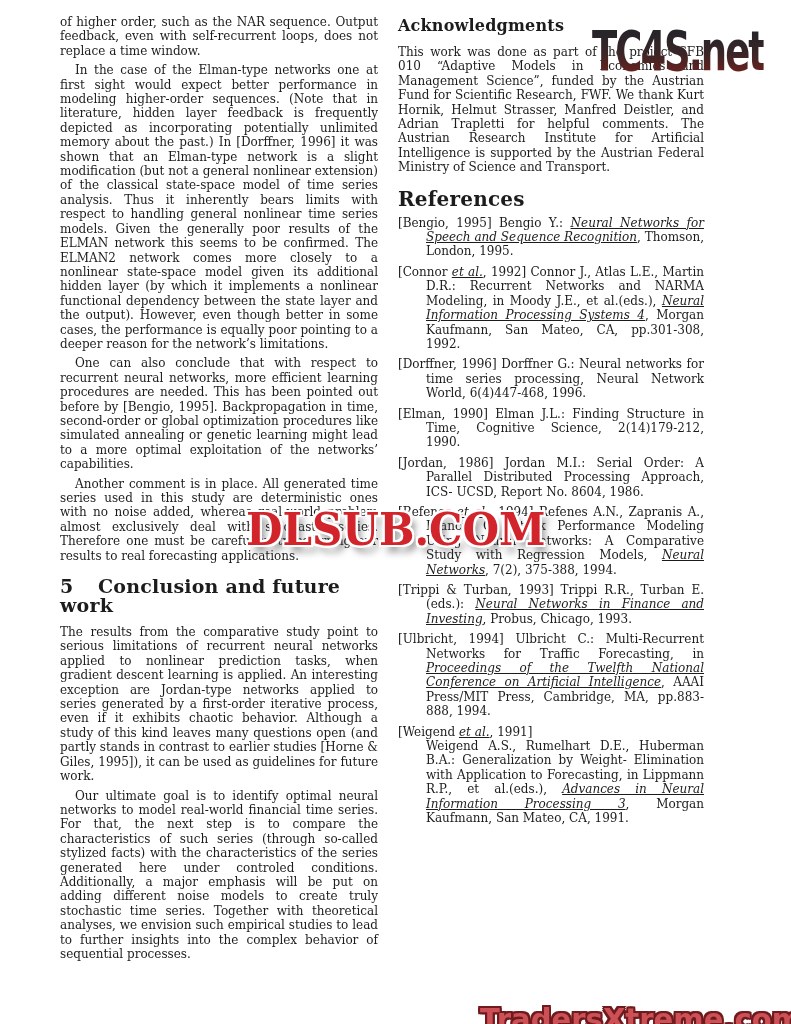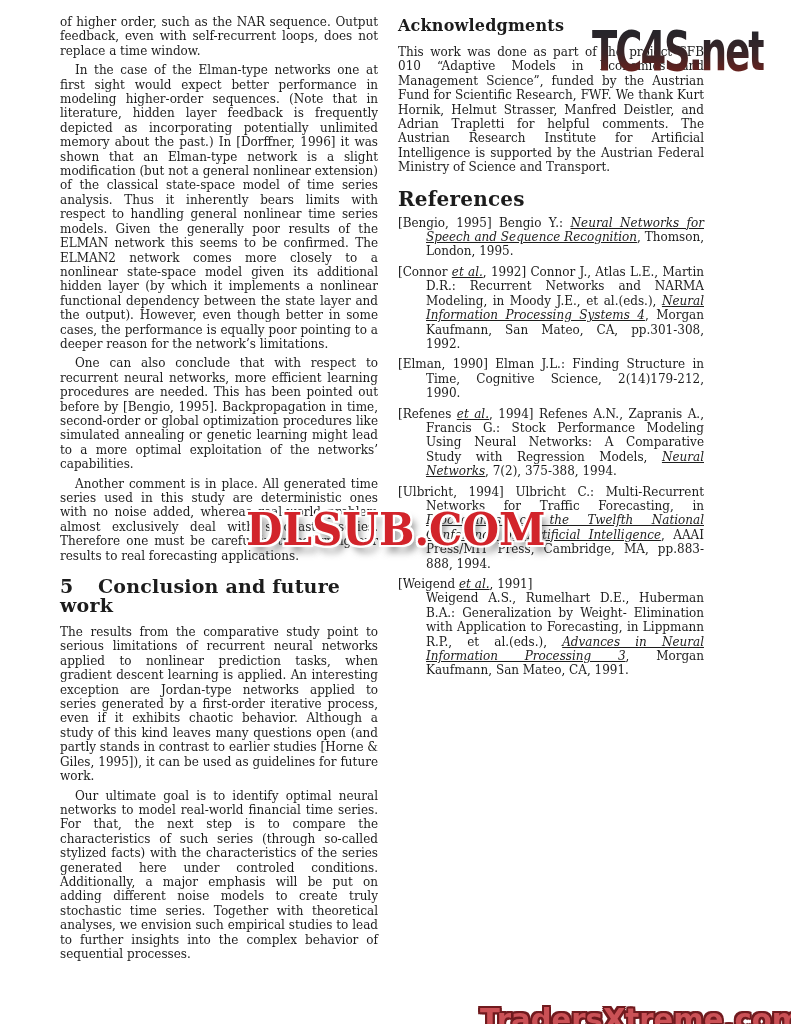--- a/index.html
+++ b/index.html
@@ -96,22 +96,25 @@
   <div class="col col-right">
     <h2 class="sec ack">Acknowledgments</h2>
 
     <p class="para ackpara">This work was done as part of the project SFB 010 “Adaptive Models in Economics and Management Science”, funded by the Austrian Fund for Scientific Research, FWF. We thank Kurt Hornik, Helmut Strasser, Manfred Deistler, and Adrian Trapletti for helpful comments. The Austrian Research Institute for Artificial Intelligence is supported by the Austrian Federal Ministry of Science and Transport.</p>
 
     <h2 class="sec refs">References</h2>
 
     <div data-list="right_column.references">
         <p class="ref"><span>[Bengio, 1995] Bengio Y.: </span><span class="it">Neural Networks for Speech and Sequence Recognition</span><span>, Thomson, London, 1995.</span></p>
         <p class="ref"><span>[Connor </span><span class="it">et al.</span><span>, 1992] Connor J., Atlas L.E., Martin D.R.: Recurrent Networks and NARMA Modeling, in Moody J.E., et al.(eds.), </span><span class="it">Neural Information Processing Systems 4</span><span>, Morgan Kaufmann, San Mateo, CA, pp.301-308, 1992.</span></p>
+        <p class="ref"><span>[Dorffner, 1996] Dorffner G.: Neural networks for time series processing, Neural Network World, 6(4)447-468, 1996.</span></p>
         <p class="ref"><span>[Elman, 1990] Elman J.L.: Finding Structure in Time, Cognitive Science, 2(14)179-212, 1990.</span></p>
+        <p class="ref"><span>[Jordan, 1986] Jordan M.I.: Serial Order: A Parallel Distributed Processing Approach, ICS- UCSD, Report No. 8604, 1986.</span></p>
         <p class="ref"><span>[Refenes </span><span class="it">et al.</span><span>, 1994] Refenes A.N., Zapranis A., Francis G.: Stock Performance Modeling Using Neural Networks: A Comparative Study with Regression Models, </span><span class="it">Neural Networks</span><span>, 7(2), 375-388, 1994.</span></p>
+        <p class="ref"><span>[Trippi &amp; Turban, 1993] Trippi R.R., Turban E.(eds.): </span><span class="it">Neural Networks in Finance and Investing</span><span>, Probus, Chicago, 1993.</span></p>
         <p class="ref"><span>[Ulbricht, 1994] Ulbricht C.: Multi-Recurrent Networks for Traffic Forecasting, in </span><span class="it">Proceedings of the Twelfth National Conference on Artificial Intelligence</span><span>, AAAI Press/MIT Press, Cambridge, MA, pp.883-888, 1994.</span></p>
         <p class="ref"><span>[Weigend </span><span class="it">et al.</span><span>, 1991]</span><br><span>Weigend A.S., Rumelhart D.E., Huberman B.A.: Generalization by Weight- Elimination with Application to Forecasting, in Lippmann R.P., et al.(eds.), </span><span class="it">Advances in Neural Information Processing 3</span><span>, Morgan Kaufmann, San Mateo, CA, 1991.</span></p>
       </div>
   </div>
 
   <div class="wm wm-tc4s">TC4S.net</div>
 
   <div class="wm wm-dlsub">DLSUB.COM</div>
 
   <div class="wm wm-traders">TradersXtreme.com</div>

